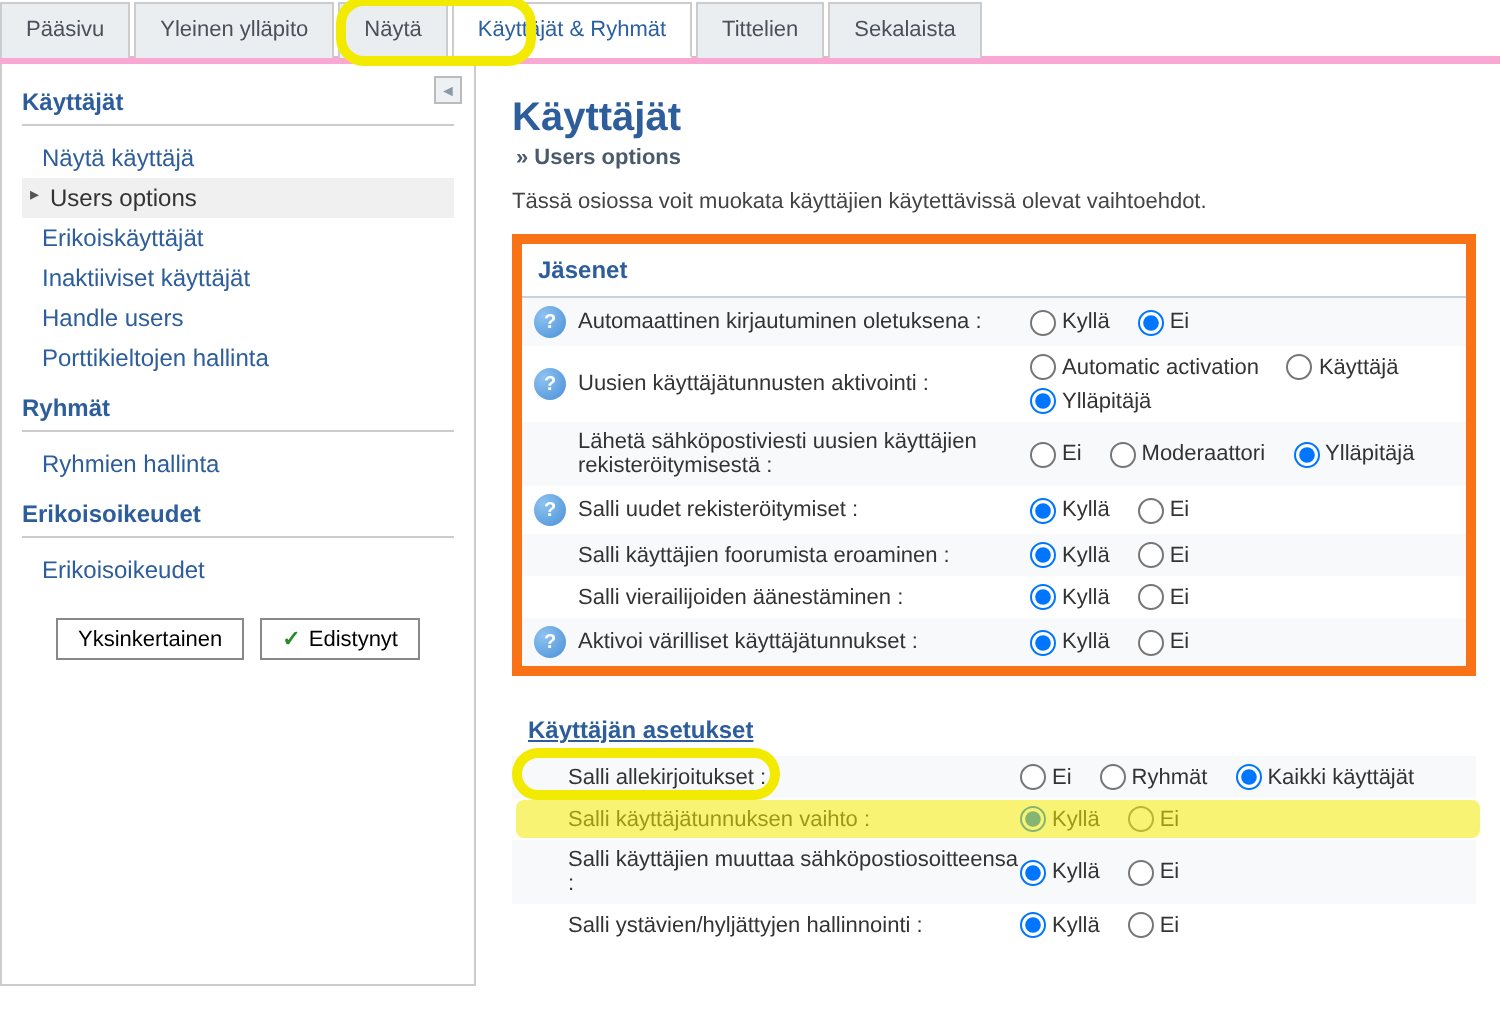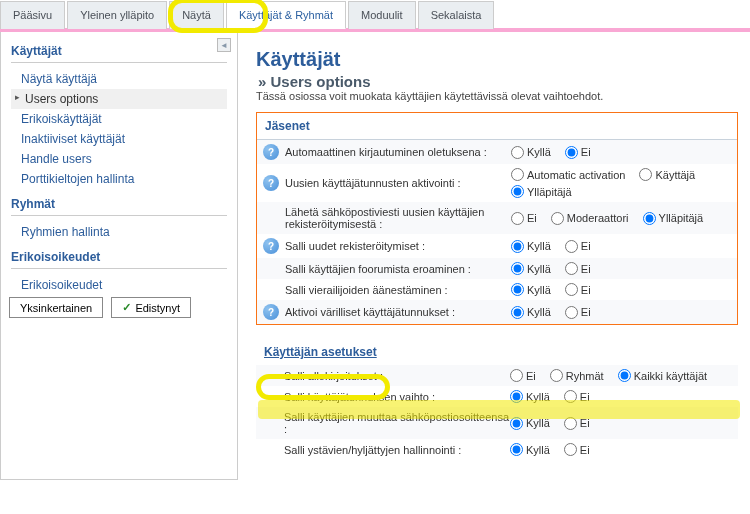--- a/index.html
+++ b/index.html
@@ -9,29 +9,29 @@
   .tab.active{background:#fff;color:#2a5fa0;font-weight:normal;border-bottom:1px solid #fff}
   .hl-circle{position:absolute;border:5px solid #f2ea00;border-radius:14px;pointer-events:none;z-index:5}
   .wrap{display:flex}
   .sidebar{width:238px;border:1px solid #ccc;border-top:none;padding:6px 0 8px 0;position:relative}
   .sb-collapse{position:absolute;right:6px;top:6px;width:14px;height:14px;border:1px solid #bbb;background:#eef1f3;display:flex;align-items:center;justify-content:center;font-size:8px;color:#8899aa;cursor:pointer}
   .sb-section{padding:6px 10px 2px 10px}
   .sb-title{color:#2d5d9b;font-weight:bold;font-size:12px;border-bottom:1px solid #ccc;padding-bottom:4px;margin-bottom:6px}
   .sb-item{display:block;color:#2d5d9b;text-decoration:none;padding:3px 0 3px 10px;font-size:12px}
   .sb-current{color:#333;background:#f0f0f0;font-weight:normal;position:relative;padding-left:14px}
   .sb-current::before{content:"▸";position:absolute;left:4px;color:#555;font-size:9px;top:3px}
-  .sb-btns{display:flex;gap:8px;padding:0 8px}
+  .sb-btns{display:flex;justify-content:center;gap:8px;margin-top:12px;padding:0 8px}
   .sb-btn{border:1px solid #888;background:#fff;padding:3px 10px;font-size:11px;cursor:pointer;display:inline-flex;align-items:center;gap:4px}
   .sb-btn .chk{color:#2a8a2a;font-weight:bold}
   .main{flex:1;padding:10px 12px 20px 18px}
   .page-title{color:#2d5d9b;font-size:20px;font-weight:bold;margin:6px 0 2px 0}
-  .bcrumb{color:#4a5a6a;font-size:15px;padding-left:2px}
+  .bcrumb{color:#4a5a6a;font-size:11px;margin-bottom:10px;padding-left:2px}
   .bcrumb b{font-weight:bold}
   .desc{color:#444;margin-bottom:10px}
-  .panel{border:1px solid #f97316}
+  .panel{border:5px solid #f97316}
   .panel h3{color:#2d5d9b;font-size:12px;font-weight:bold;padding:6px 8px;border-bottom:1px solid #c8d2dc;background:#fff;position:relative}
   .row{display:flex;align-items:center;border:none;padding:4px 6px}
   .row:nth-child(even){background:#f8f9fb}
   .cell-label{width:248px;display:flex;align-items:center;gap:6px;color:#333}
   .cell-opts{flex:1;display:flex;align-items:center;gap:4px;flex-wrap:wrap}
   .help{width:16px;height:16px;border-radius:50%;background:radial-gradient(circle at 30% 30%,#8ec2ef,#4a90d9);color:#fff;display:inline-flex;align-items:center;justify-content:center;font-size:10px;font-weight:bold;cursor:pointer;flex:none}
   label.opt{display:inline-flex;align-items:center;gap:3px;margin-right:10px;color:#333;cursor:pointer;white-space:nowrap}
   input[type=radio]{margin:0}
   .hl-bar{position:absolute;background:#f2ea00;opacity:0.55;pointer-events:none;z-index:4;border-radius:4px}
 </style>
@@ -40,21 +40,21 @@
 
 <div class="hl-circle" style="left:168px;top:-2px;width:100px;height:35px"></div>
 <div class="hl-circle" style="left:256px;top:374px;width:134px;height:26px"></div>
 <div class="hl-bar" style="left:258px;top:400px;width:482px;height:19px"></div>
 
 <div class="tabs" id="tabs">
     <div class="tab">Pääsivu</div>
     <div class="tab">Yleinen ylläpito</div>
     <div class="tab">Näytä</div>
     <div class="tab active">Käyttäjät &amp; Ryhmät</div>
-    <div class="tab">Moduulit</div>
+    <div class="tab">Tittelien</div>
     <div class="tab">Sekalaista</div>
   </div>
 
 <div class="wrap">
   <div class="sidebar">
     <div class="sb-collapse">◄</div>
     <div id="sb-body">
         <div class="sb-section">
           <div class="sb-title">Käyttäjät</div>
           <a href="#" class="sb-item">Näytä käyttäjä</a>

